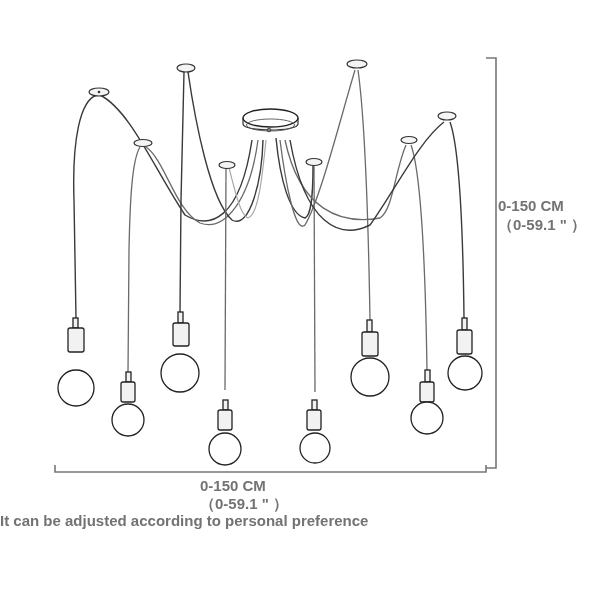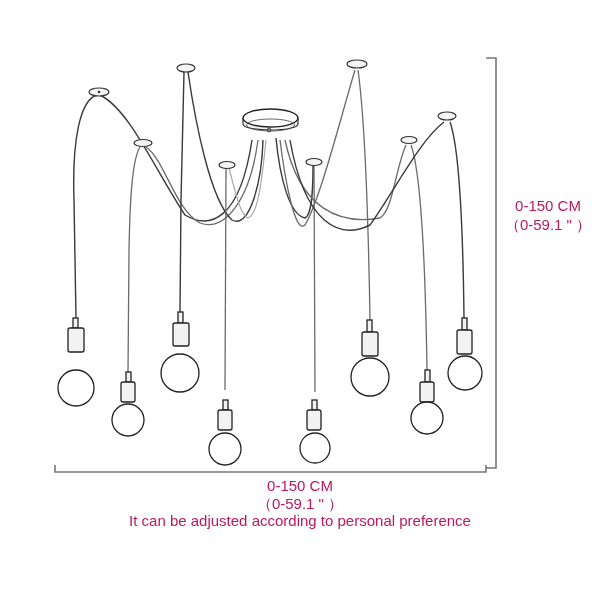--- a/index.html
+++ b/index.html
@@ -1,18 +1,18 @@
 <!DOCTYPE html>
 <html><head>
   <meta charset="utf-8">
   <style>
     html, body { margin: 0; padding: 0; background: #ffffff; }
     body { width: 600px; height: 600px; position: relative; overflow: hidden; font-family: "Liberation Sans", sans-serif; }
     #diagram { position: absolute; left: 0; top: 0; width: 600px; height: 600px; }
-    .label { position: absolute; color: #be185d; font-family: "Liberation Sans", sans-serif; text-align: center; white-space: nowrap; }
+    .label { position: absolute; color: #737373; font-family: "Liberation Sans", sans-serif; text-align: left; white-space: nowrap; font-weight: bold; }
     .vert-label { left: 498px; top: 196px; width: 100px; font-size: 15px; line-height: 19px; }
     .horiz-label { left: 200px; top: 477px; width: 200px; font-size: 15px; line-height: 18px; }
     .note { left: 0; top: 512px; width: 600px; font-size: 15px; line-height: 18px; }
     .cable { fill: none; stroke: #6a6a6a; stroke-width: 1.3; }
     .cable-dark { fill: none; stroke: #3a3a3a; stroke-width: 1.4; }
     .cable-light { fill: none; stroke: #a8a8a8; stroke-width: 1.2; }
     .bulb { fill: #ffffff; stroke: #222; stroke-width: 1.3; }
     .socket { fill: #f2f2f2; stroke: #222; stroke-width: 1.3; }
     .canopy { fill: #f4f4f4; stroke: #333; stroke-width: 1.2; }
     .dim { fill: none; stroke: #777; stroke-width: 1.6; }

